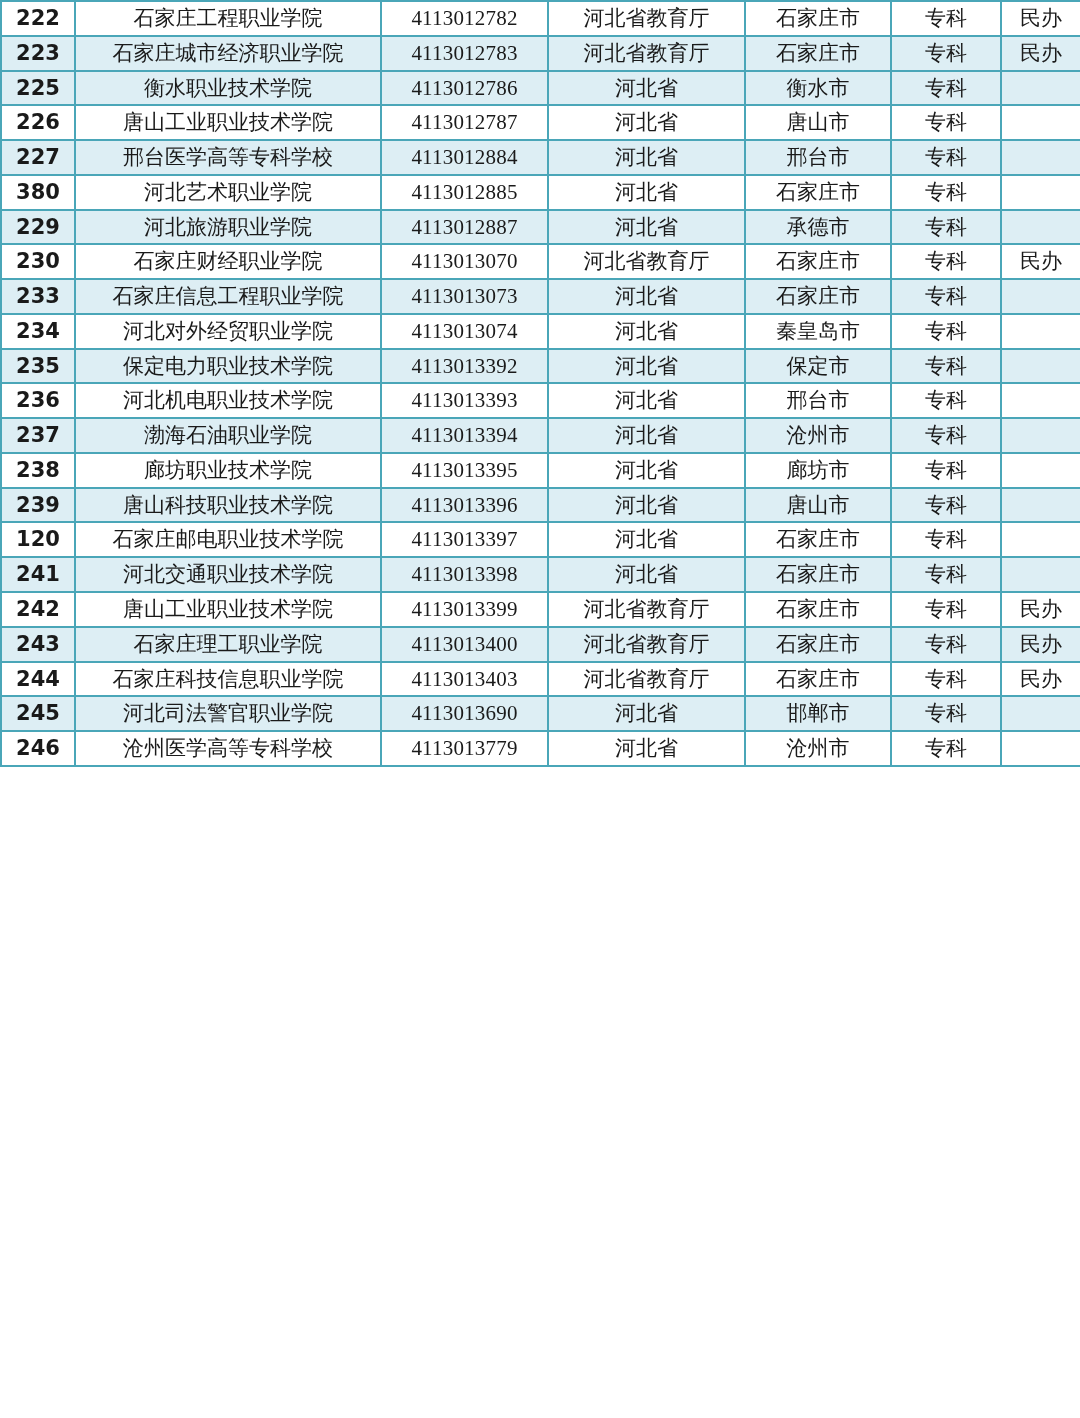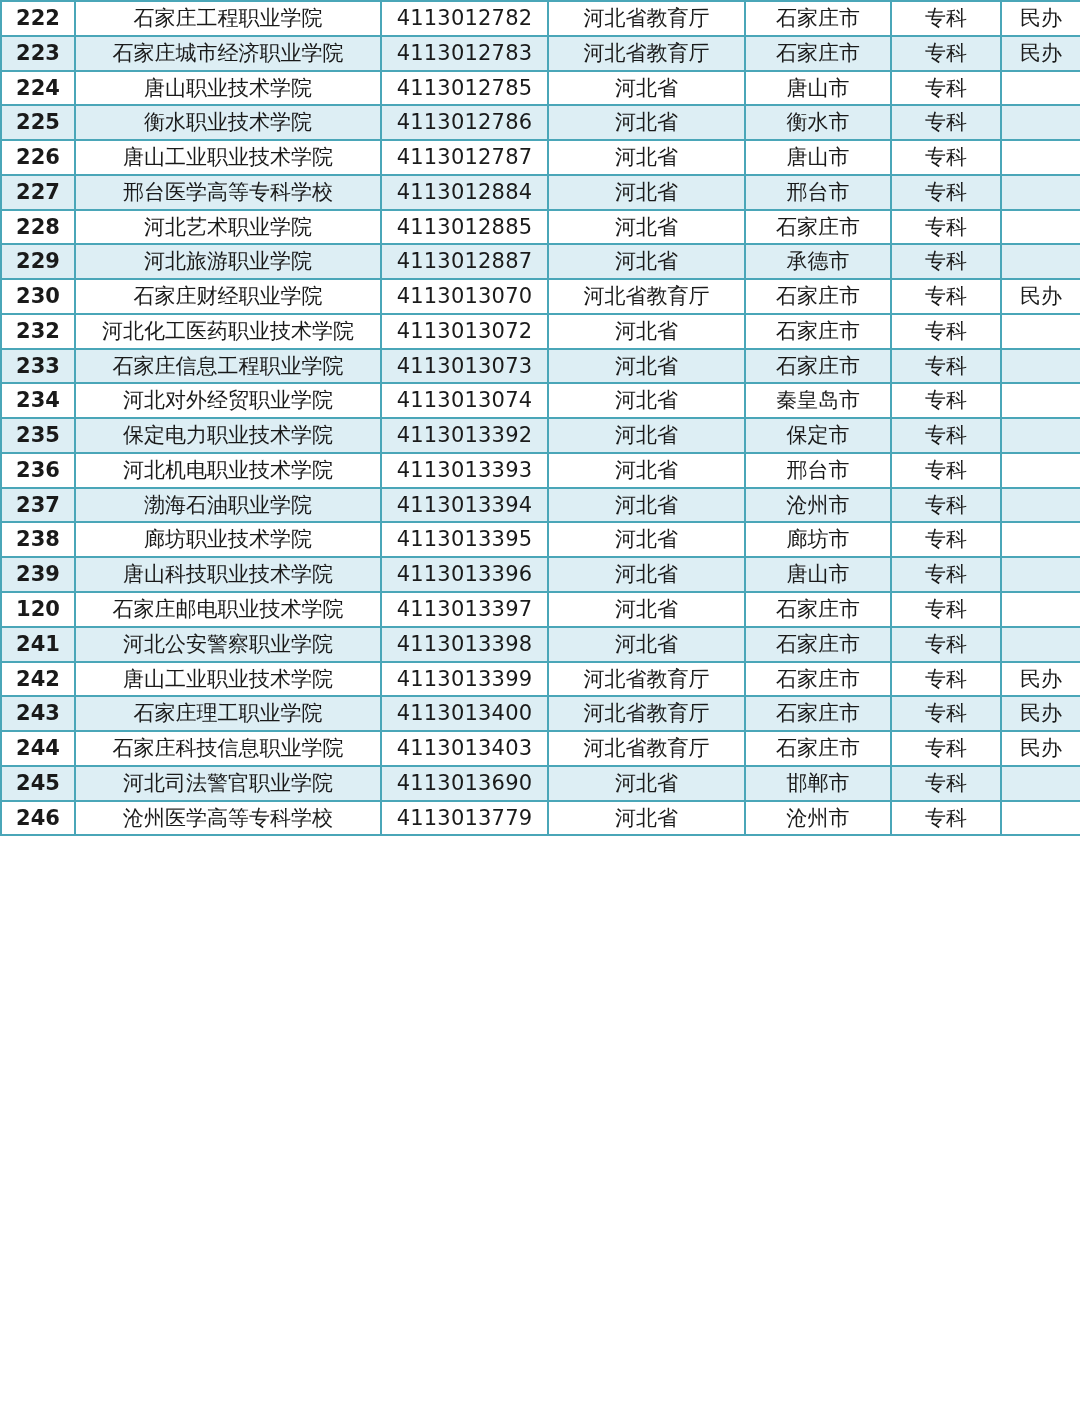--- a/index.html
+++ b/index.html
@@ -38,20 +38,21 @@
     font-weight: bold;
     font-size: 23px;
     margin-top: 24px;
   }
   td.col-name {
     font-size: 21px;
   }
   td.col-code {
     font-size: 21px;
     letter-spacing: 0.2px;
+    font-family: Liberation Serif, serif;
   }
   
   col.c0 { width: 74px; }
   col.c1 { width: 306px; }
   col.c2 { width: 167px; }
   col.c3 { width: 197px; }
   col.c4 { width: 146px; }
   col.c5 { width: 110px; }
   col.c6 { width: 80px; }
 </style>
@@ -80,29 +81,20 @@
       </tr>
       <tr class="row-even">
         <td class="col-index">223</td>
         <td class="col-name">石家庄城市经济职业学院</td>
         <td class="col-code">4113012783</td>
         <td class="col-dept">河北省教育厅</td>
         <td class="col-city">石家庄市</td>
         <td class="col-level">专科</td>
         <td class="col-note">民办</td>
       </tr>
-      <tr class="row-odd">
-        <td class="col-index">224</td>
-        <td class="col-name">唐山职业技术学院</td>
-        <td class="col-code">4113012785</td>
-        <td class="col-dept">河北省</td>
-        <td class="col-city">唐山市</td>
-        <td class="col-level">专科</td>
-        <td class="col-note"></td>
-      </tr>
       <tr class="row-even">
         <td class="col-index">225</td>
         <td class="col-name">衡水职业技术学院</td>
         <td class="col-code">4113012786</td>
         <td class="col-dept">河北省</td>
         <td class="col-city">衡水市</td>
         <td class="col-level">专科</td>
         <td class="col-note"></td>
       </tr>
       <tr class="row-odd">
@@ -117,21 +109,21 @@
       <tr class="row-even">
         <td class="col-index">227</td>
         <td class="col-name">邢台医学高等专科学校</td>
         <td class="col-code">4113012884</td>
         <td class="col-dept">河北省</td>
         <td class="col-city">邢台市</td>
         <td class="col-level">专科</td>
         <td class="col-note"></td>
       </tr>
       <tr class="row-odd">
-        <td class="col-index">228</td>
+        <td class="col-index">380</td>
         <td class="col-name">河北艺术职业学院</td>
         <td class="col-code">4113012885</td>
         <td class="col-dept">河北省</td>
         <td class="col-city">石家庄市</td>
         <td class="col-level">专科</td>
         <td class="col-note"></td>
       </tr>
       <tr class="row-even">
         <td class="col-index">229</td>
         <td class="col-name">河北旅游职业学院</td>
@@ -143,29 +135,20 @@
       </tr>
       <tr class="row-odd">
         <td class="col-index">230</td>
         <td class="col-name">石家庄财经职业学院</td>
         <td class="col-code">4113013070</td>
         <td class="col-dept">河北省教育厅</td>
         <td class="col-city">石家庄市</td>
         <td class="col-level">专科</td>
         <td class="col-note">民办</td>
       </tr>
-      <tr class="row-odd">
-        <td class="col-index">232</td>
-        <td class="col-name">河北化工医药职业技术学院</td>
-        <td class="col-code">4113013072</td>
-        <td class="col-dept">河北省</td>
-        <td class="col-city">石家庄市</td>
-        <td class="col-level">专科</td>
-        <td class="col-note"></td>
-      </tr>
       <tr class="row-even">
         <td class="col-index">233</td>
         <td class="col-name">石家庄信息工程职业学院</td>
         <td class="col-code">4113013073</td>
         <td class="col-dept">河北省</td>
         <td class="col-city">石家庄市</td>
         <td class="col-level">专科</td>
         <td class="col-note"></td>
       </tr>
       <tr class="row-odd">
@@ -226,21 +209,21 @@
         <td class="col-index">120</td>
         <td class="col-name">石家庄邮电职业技术学院</td>
         <td class="col-code">4113013397</td>
         <td class="col-dept">河北省</td>
         <td class="col-city">石家庄市</td>
         <td class="col-level">专科</td>
         <td class="col-note"></td>
       </tr>
       <tr class="row-even">
         <td class="col-index">241</td>
-        <td class="col-name">河北公安警察职业学院</td>
+        <td class="col-name">河北交通职业技术学院</td>
         <td class="col-code">4113013398</td>
         <td class="col-dept">河北省</td>
         <td class="col-city">石家庄市</td>
         <td class="col-level">专科</td>
         <td class="col-note"></td>
       </tr>
       <tr class="row-odd">
         <td class="col-index">242</td>
         <td class="col-name">唐山工业职业技术学院</td>
         <td class="col-code">4113013399</td>

